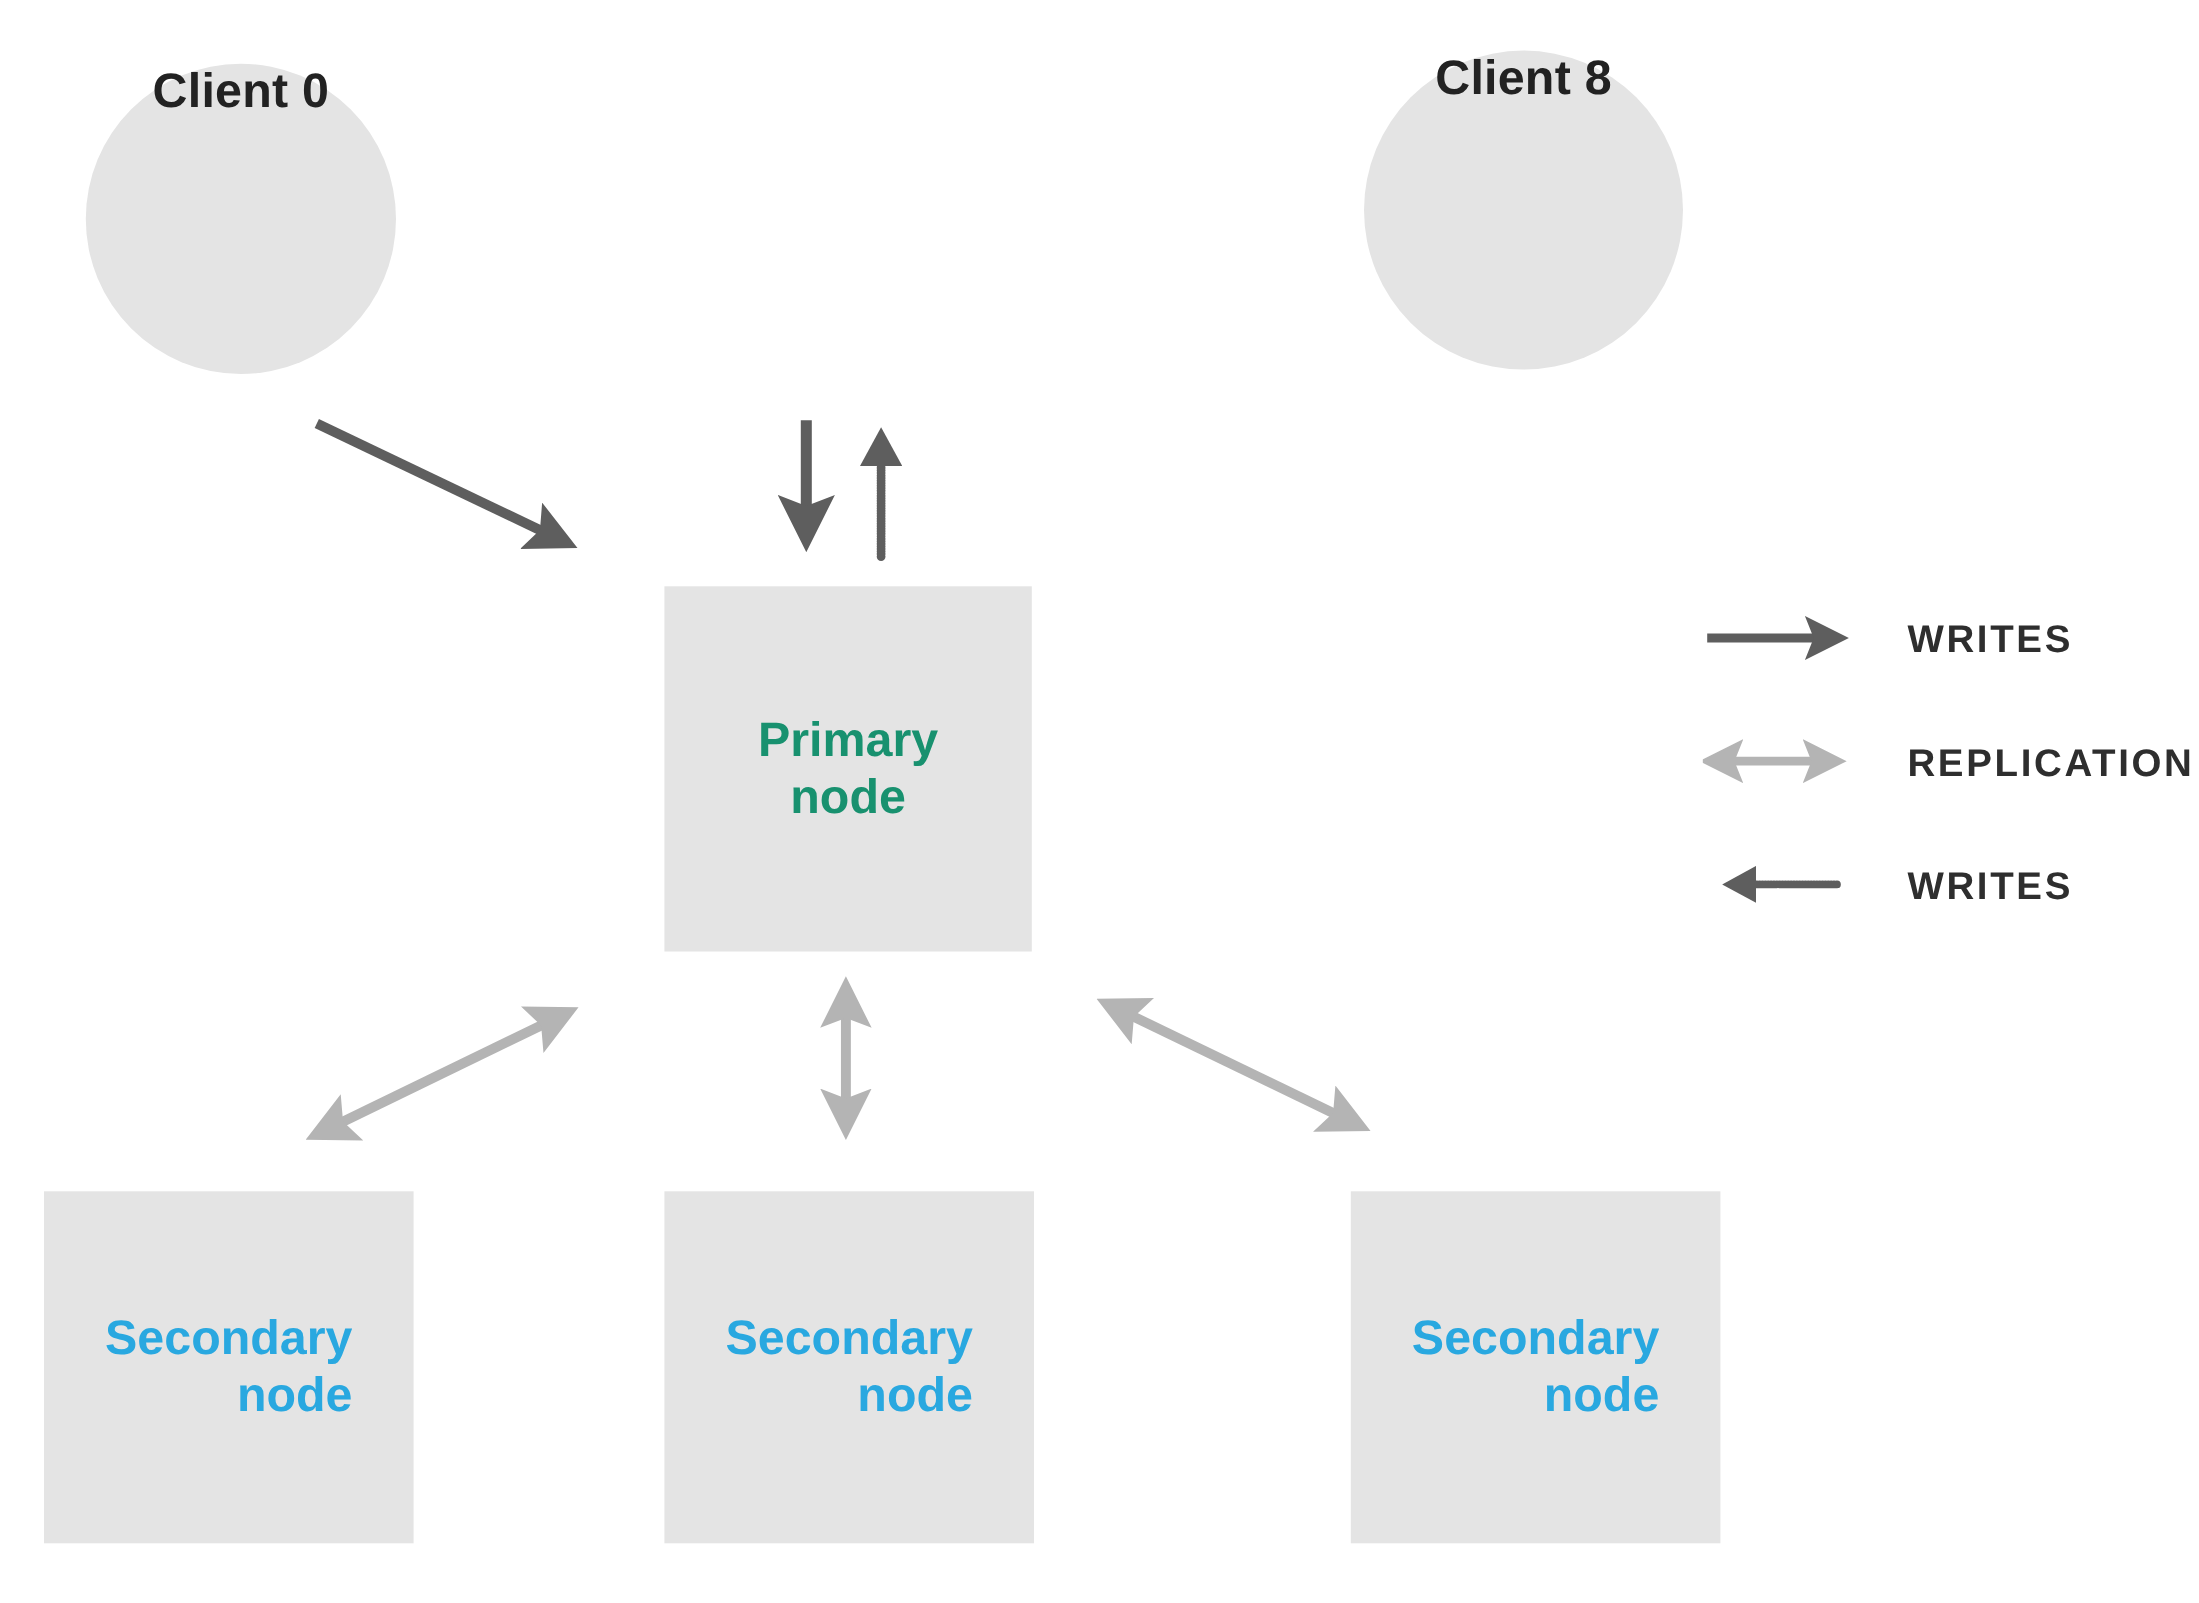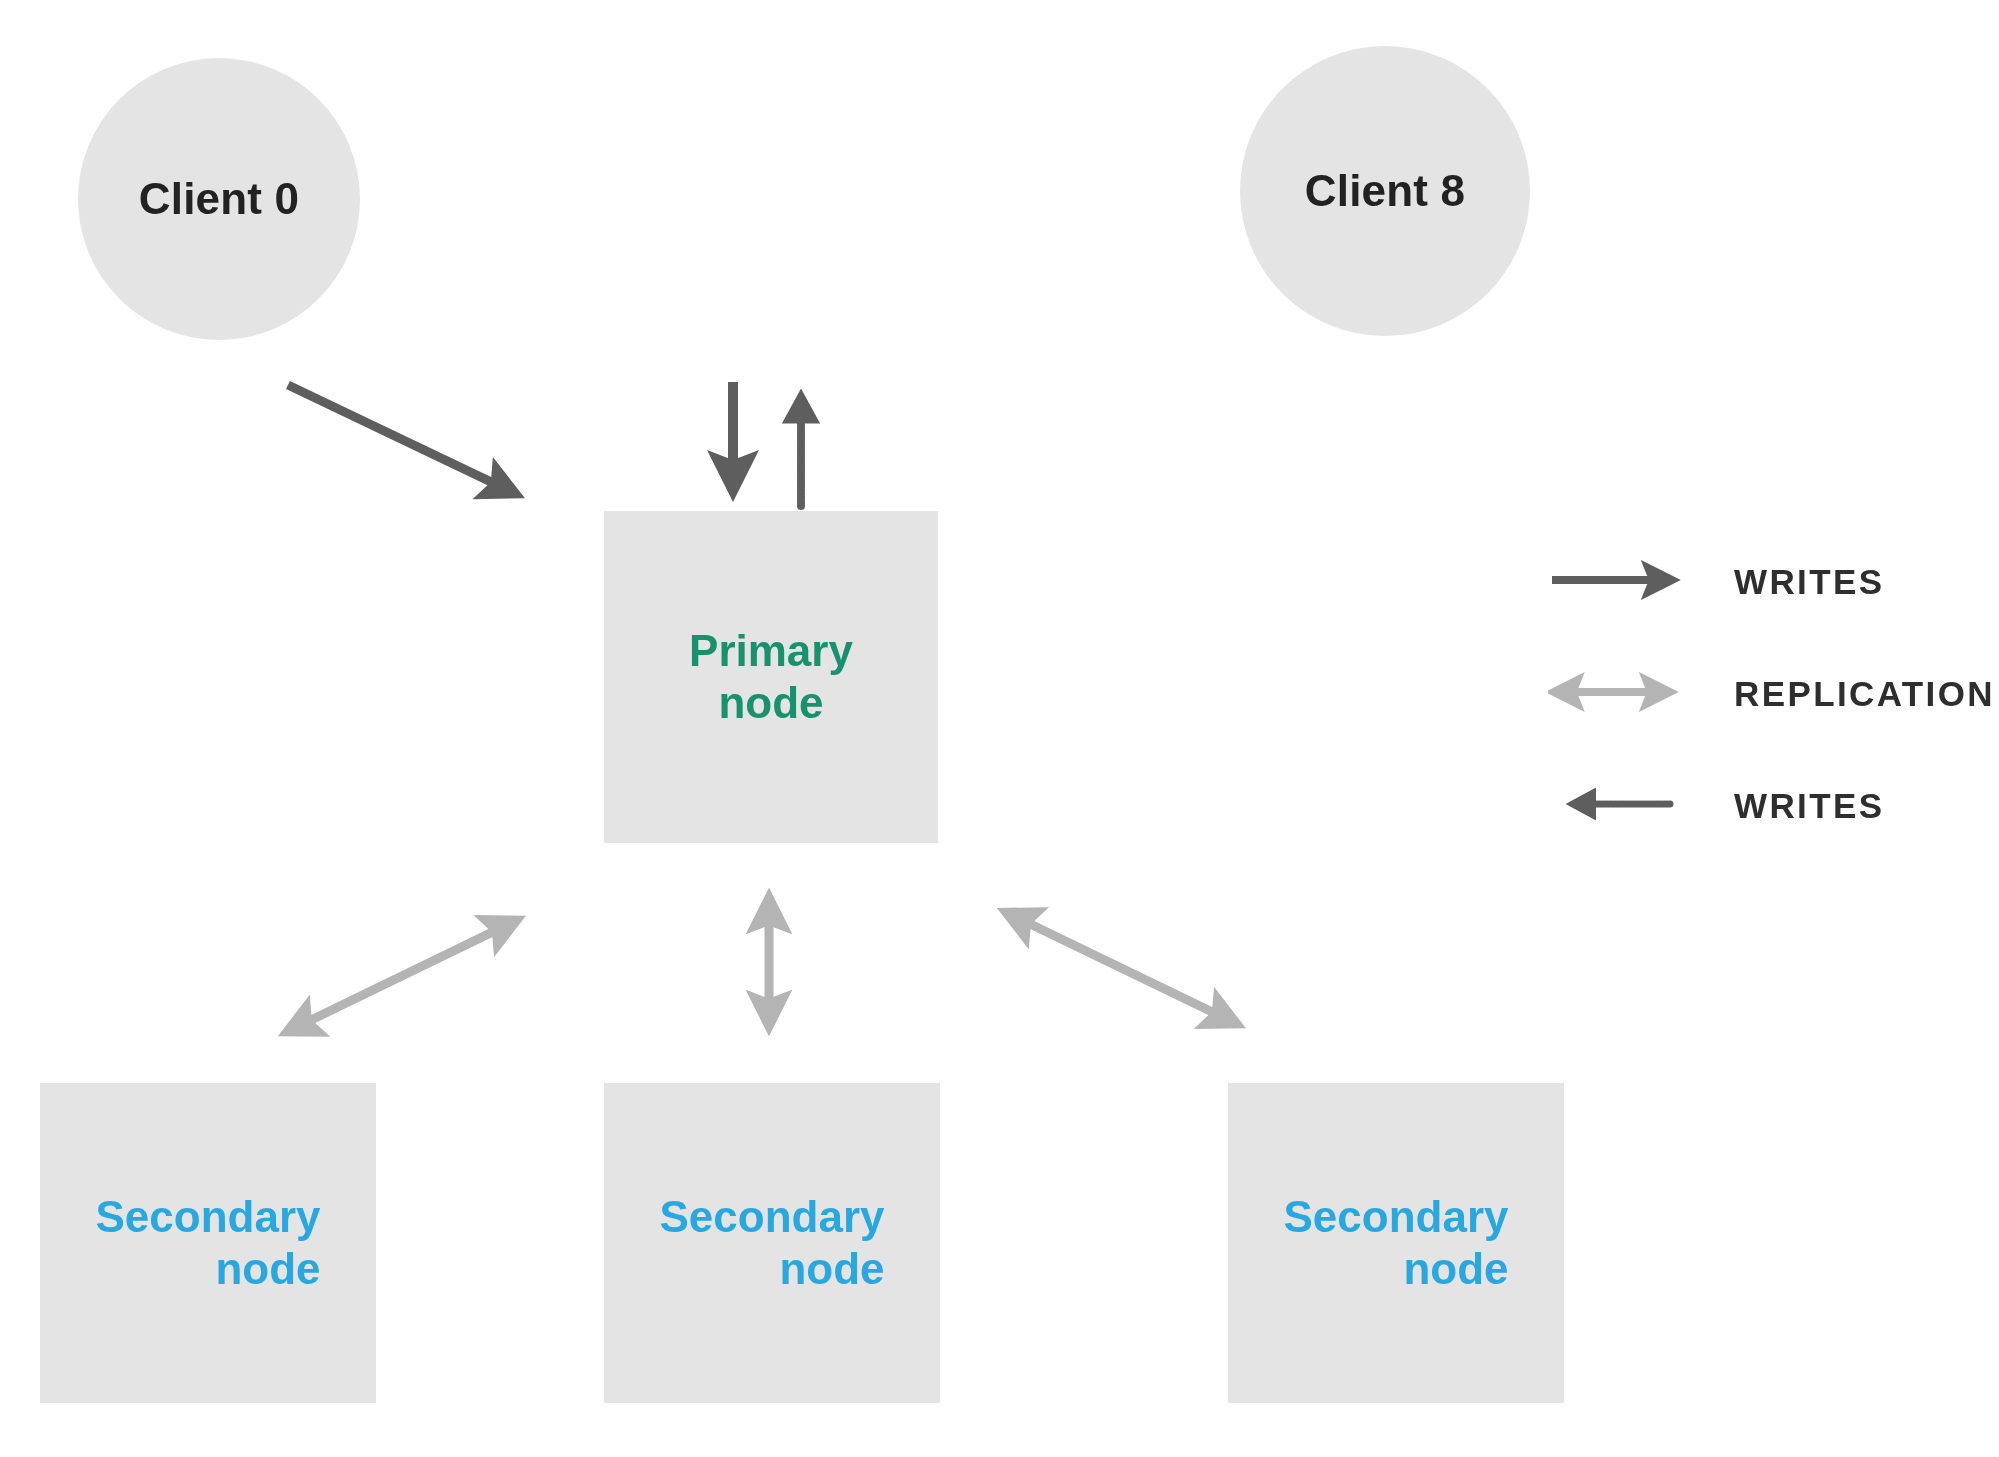--- a/index.html
+++ b/index.html
@@ -16,21 +16,20 @@
     width: 1999px;
     height: 1457px;
     background: #ffffff;
     overflow: hidden;
   }
   .node-circle {
     position: absolute;
     background: #e4e4e4;
     border-radius: 50%;
     display: flex;
-    align-items: center;
     justify-content: center;
     color: #222222;
     font-size: 44px;
     font-weight: 700;
     letter-spacing: 0.2px;
   }
   .node-box {
     position: absolute;
     background: #e4e4e4;
     display: flex;
@@ -124,21 +123,21 @@
 
   <div class="node-circle" style="left:78px; top:58px; width:282px; height:282px;">
     <span>Client 0</span>
   </div>
 
 
   <div class="node-circle" style="left:1240px; top:46px; width:290px; height:290px;">
     <span>Client 8</span>
   </div>
 
-  <div class="node-box primary" style="left:604px; top:511px; width:334px; height:332px;">
+  <div class="node-box primary" style="left:604px; top:533px; width:334px; height:332px;">
     <span class="label-text">Primary
 node</span>
   </div>
 
   <div class="node-box secondary" style="left:40px; top:1083px; width:336px; height:320px;">
     <span class="label-text">Secondary
 node</span>
   </div>
 
   <div class="node-box secondary" style="left:604px; top:1083px; width:336px; height:320px;">

